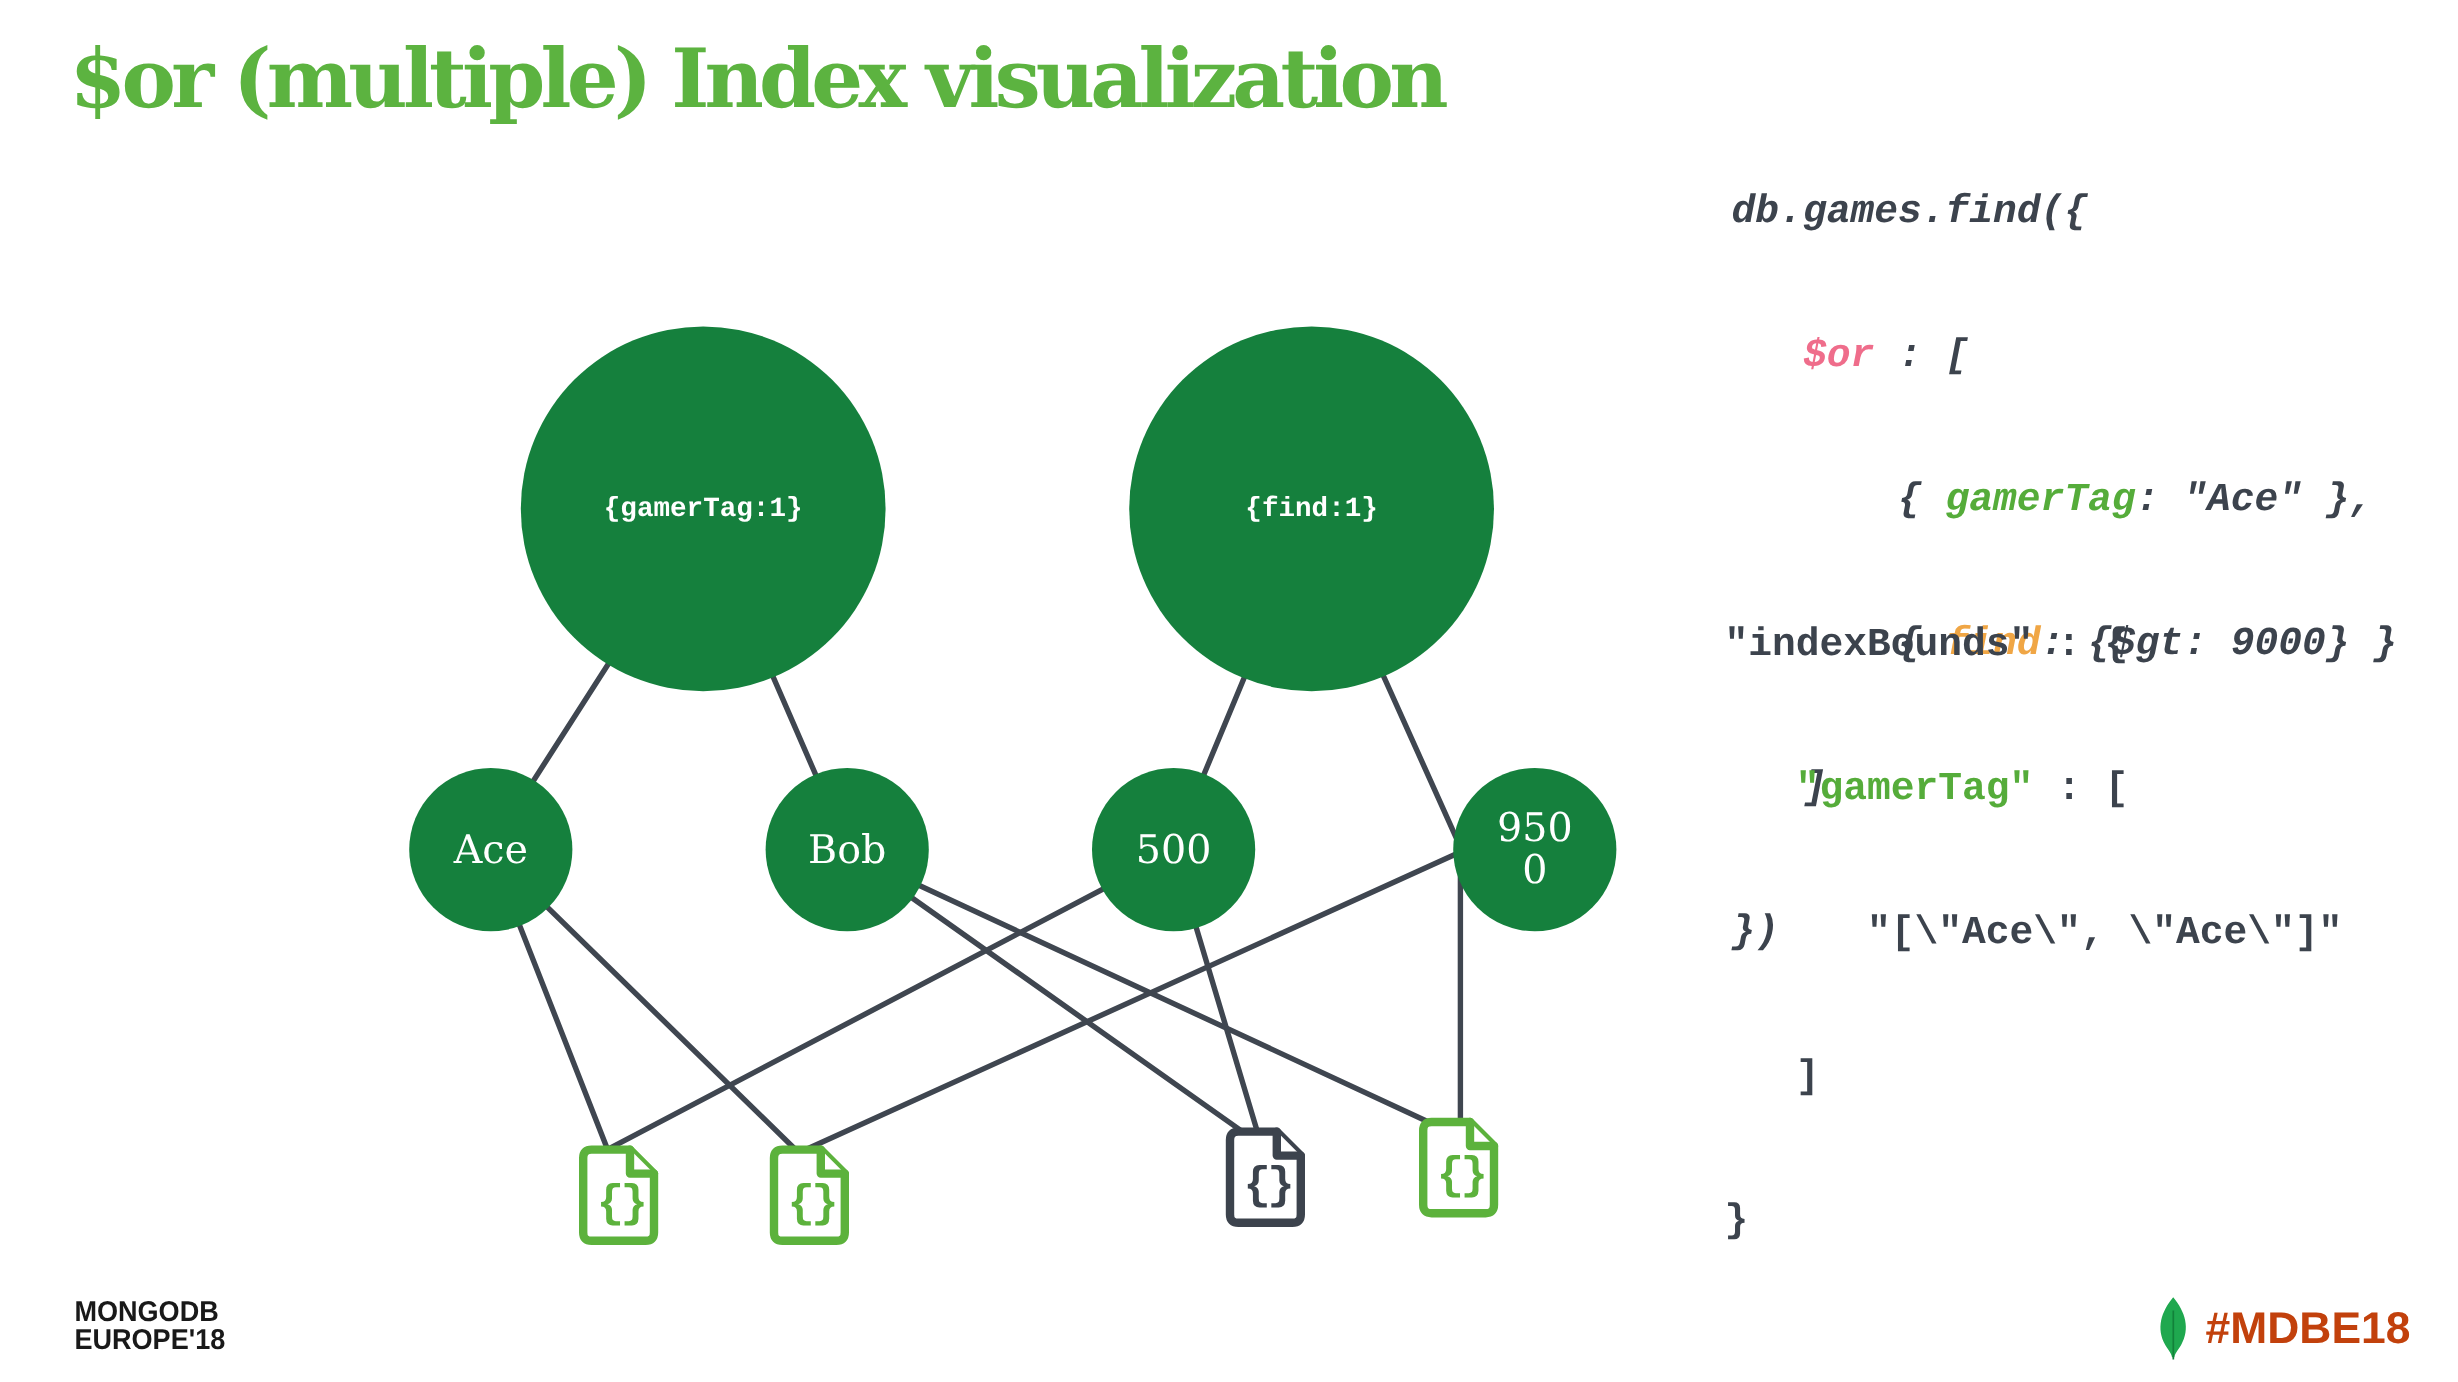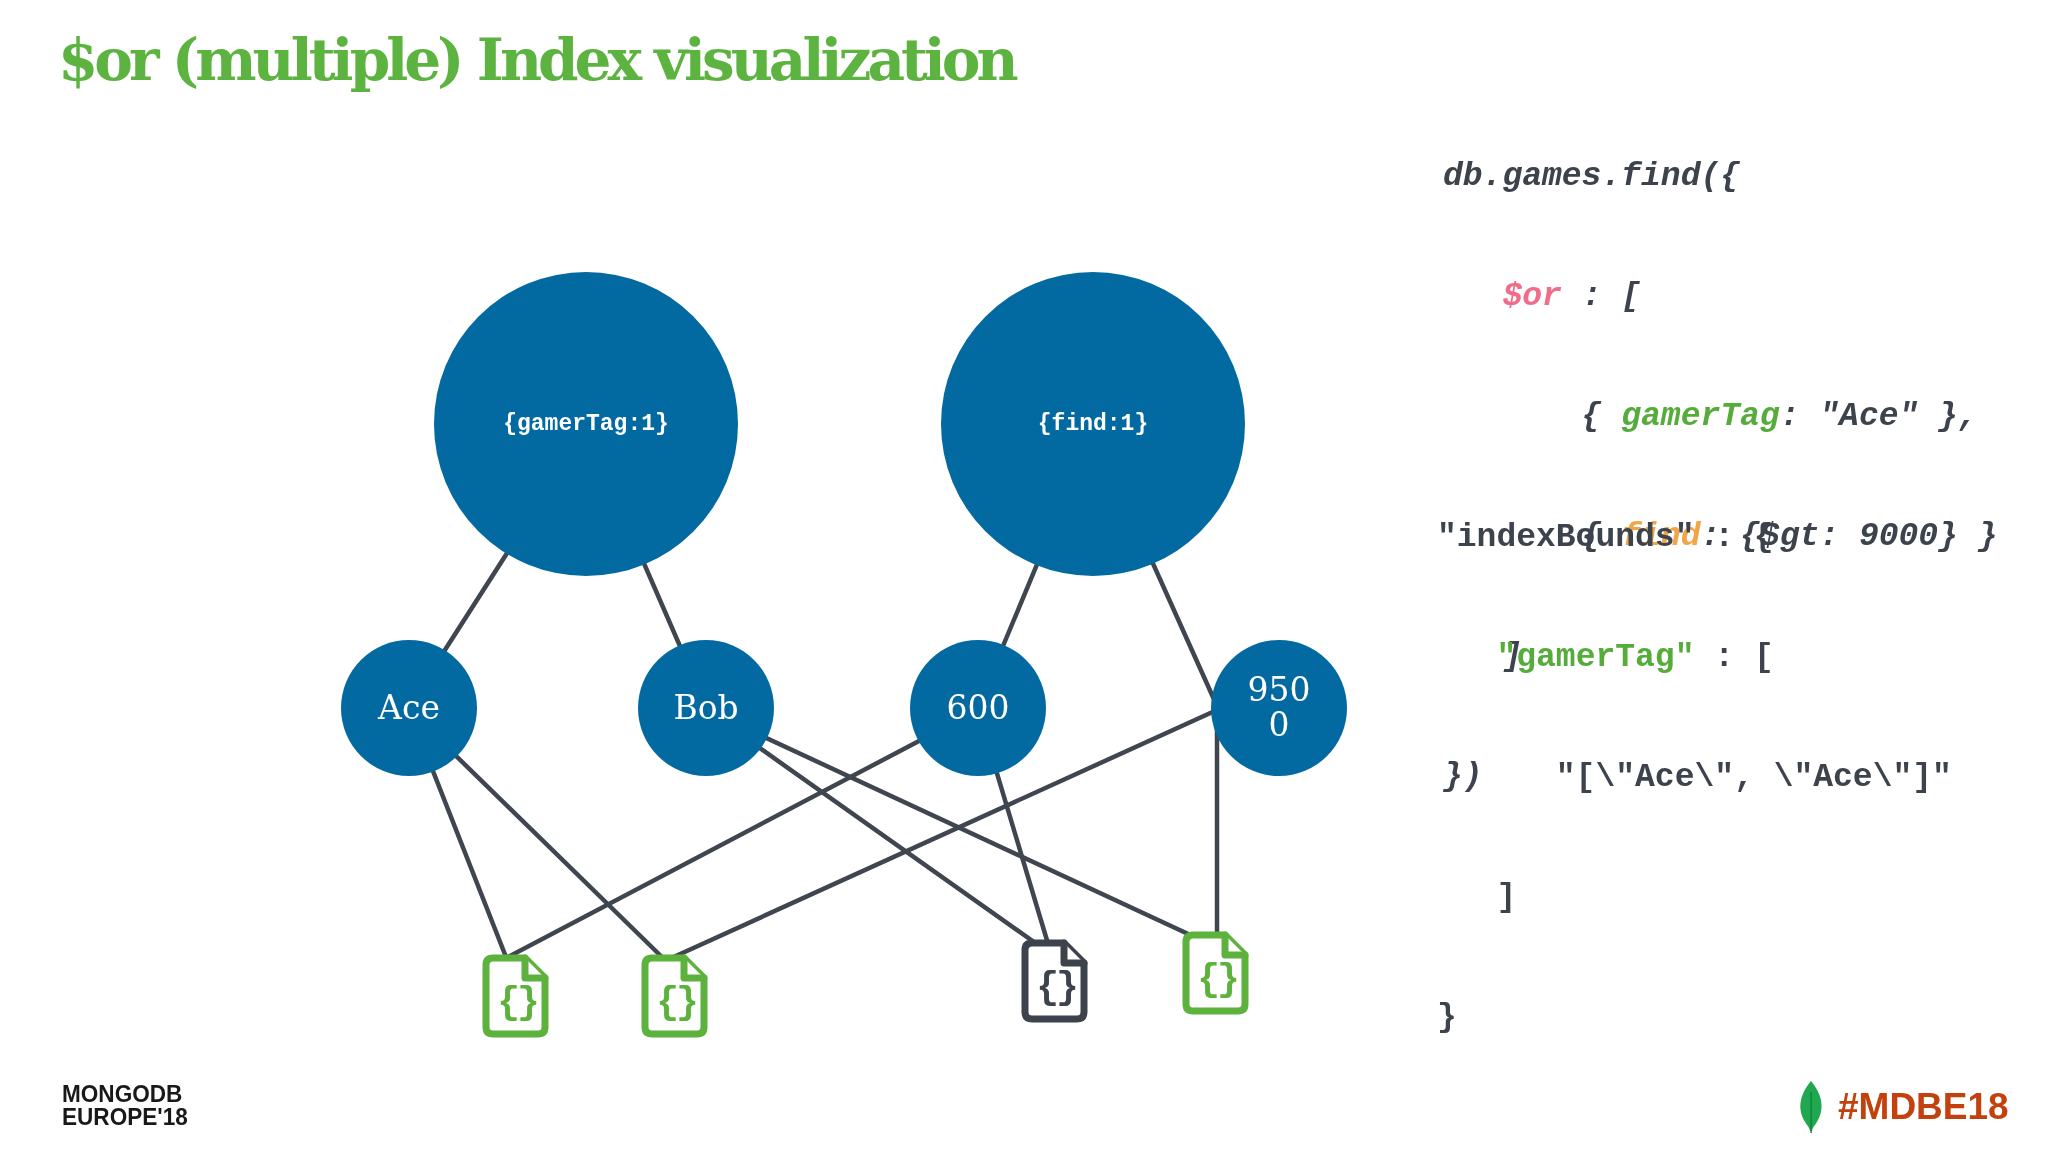--- a/index.html
+++ b/index.html
@@ -1,34 +1,34 @@
 <!DOCTYPE html>
 <html><head>
 <meta charset="utf-8">
 <style>
   html,body{margin:0;padding:0;background:#fff;}
   #canvas{position:relative;width:2048px;height:1152px;background:#ffffff;overflow:hidden;
           font-family:"Liberation Sans",sans-serif;}
   
   .slide-title{position:absolute;left:58px;top:26px;z-index:4;white-space:nowrap;
-ding:0;    font-family:"DejaVu Serif",serif;font-weight:700;font-size:58px;letter-spacing:-4px;
+ding:0;    font-family:"DejaVu Serif",serif;font-weight:700;font-size:68px;letter-spacing:-4px;
     color:#5cb340;}
   
   .code{position:absolute;z-index:5;font-family:"Liberation Mono",monospace;
         font-weight:700;font-size:33px;line-height:40px;color:#3c434d;white-space:pre;}
   .code-query{left:1443px;top:77px;font-style:italic;}
   .code-bounds{left:1437px;top:438px;}
   .code .blank{height:40px;}
   .tok-pink{color:#ef6d8b;margin-top:26px;}
   .tok-green{color:#55ac3a;text-align:center;}
   .tok-orange{color:#f0a645;}
   
   #edges{position:absolute;left:0;top:0;z-index:1;}
   #edges line{stroke:#3f4650;stroke-width:4.5;stroke-linecap:round;}
-  .node{position:absolute;border-radius:50%;background:#0369a1;z-index:2;
+  .node{position:absolute;border-radius:50%;background:#15803d;z-index:2;
         display:flex;align-items:center;justify-content:center;}
   .node-index{width:304px;height:304px;top:272px;}
   .node-index.gamertag{left:434px;}
   .node-index.score{left:941px;}
   .node-index .idx-label{font-family:"Liberation Mono",monospace;font-weight:700;
         font-size:23px;color:#ffffff;}
   .node-key{width:136px;height:136px;top:640px;}
   .node-key .key-label{font-family:"DejaVu Serif",serif;font-size:33px;color:#ffffff;
         text-align:center;white-space:pre-line;line-height:1.05;}
   .node-key.ace{left:341px;}
@@ -106,21 +106,21 @@
     <span class="idx-label">{find:1}</span>
   </div>
 
   <div class="node node-key bob">
     <span class="key-label">Bob</span>
   </div>
   <div class="node node-key ace">
     <span class="key-label">Ace</span>
   </div>
   <div class="node node-key n500">
-    <span class="key-label">600</span>
+    <span class="key-label">500</span>
   </div>
   <div class="node node-key n9500">
     <span class="key-label">950
 0</span>
   </div>
 
   <div class="doc doc1 green">
     <svg viewBox="0 0 72 86">
       <path d="M12 5 L44 5 L64 25 L64 74 Q64 81 57 81 L12 81 Q5 81 5 74 L5 12 Q5 5 12 5 Z" fill="#fff"></path>
       <path d="M44 5 L44 25 L64 25" fill="none"></path>

